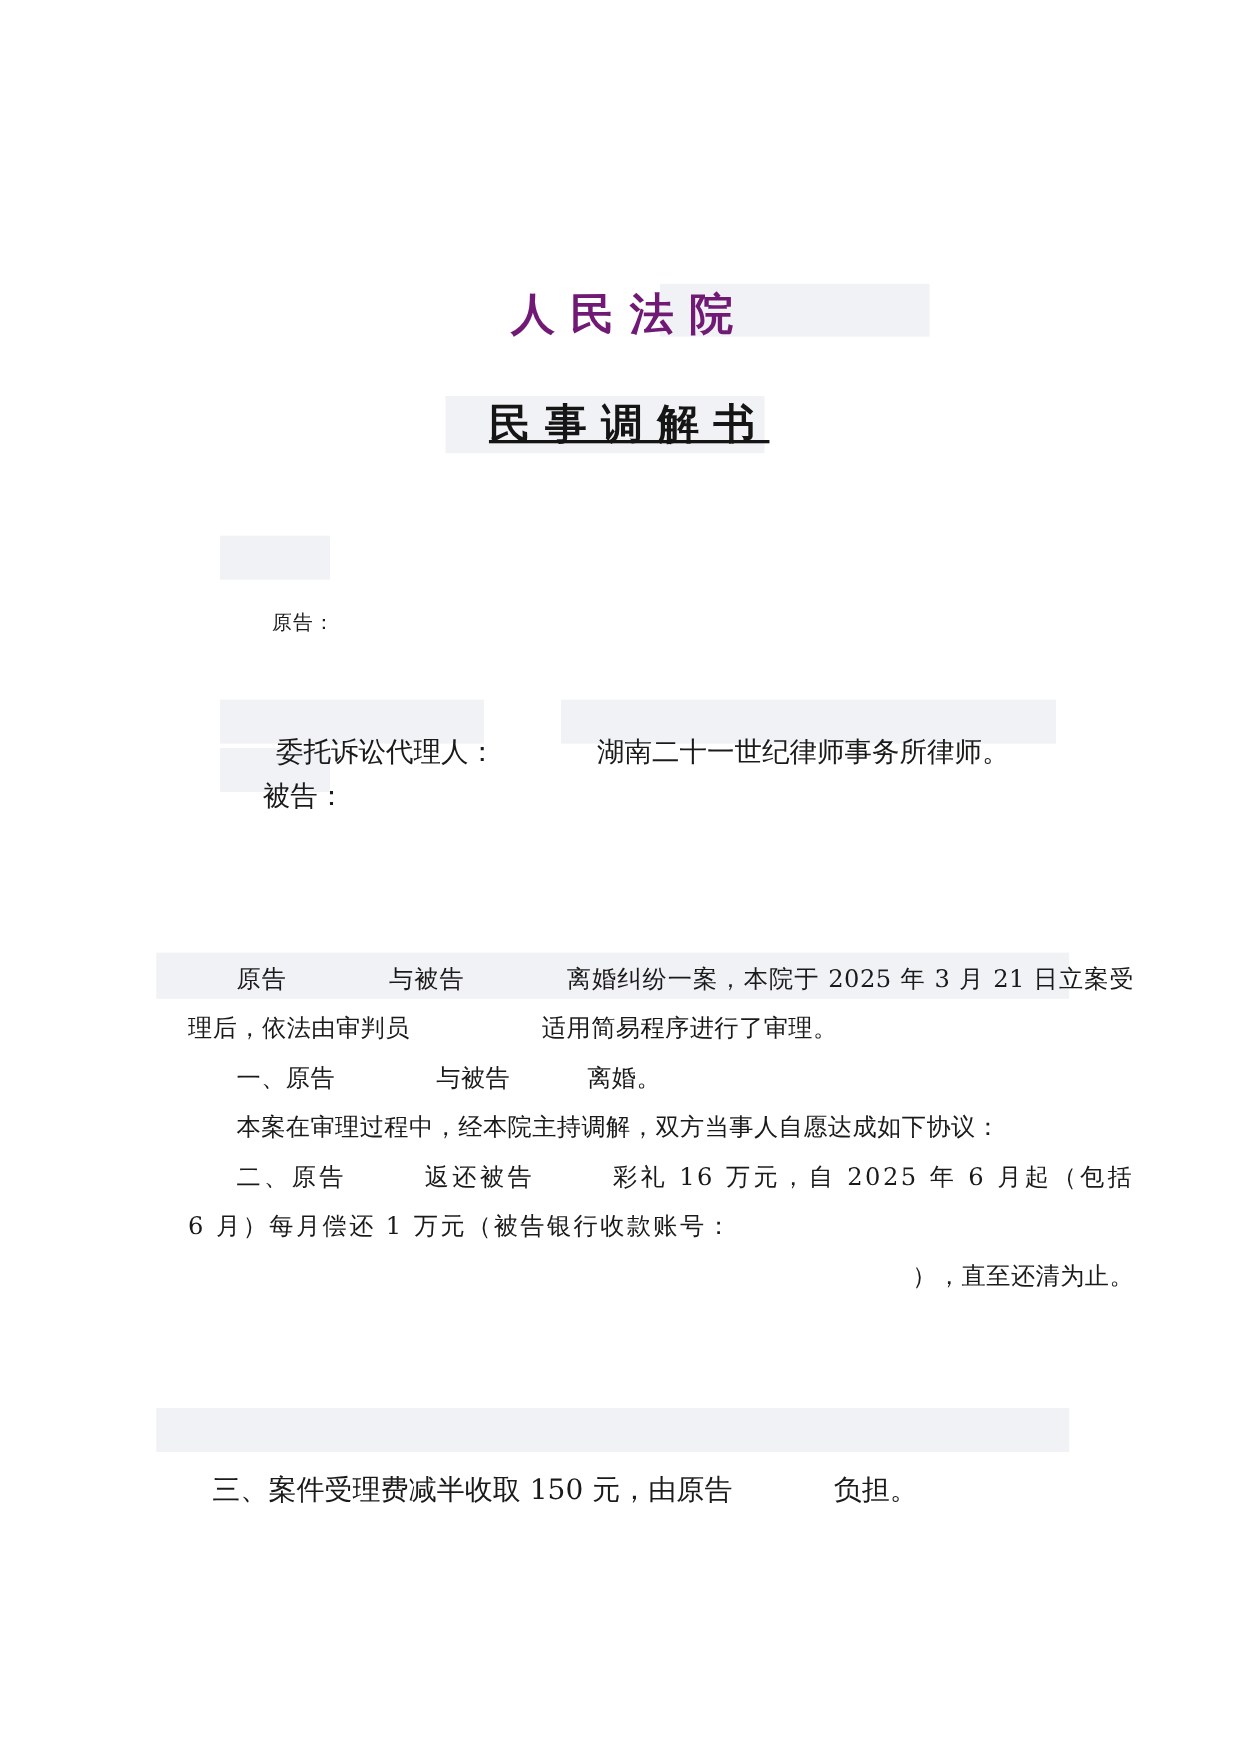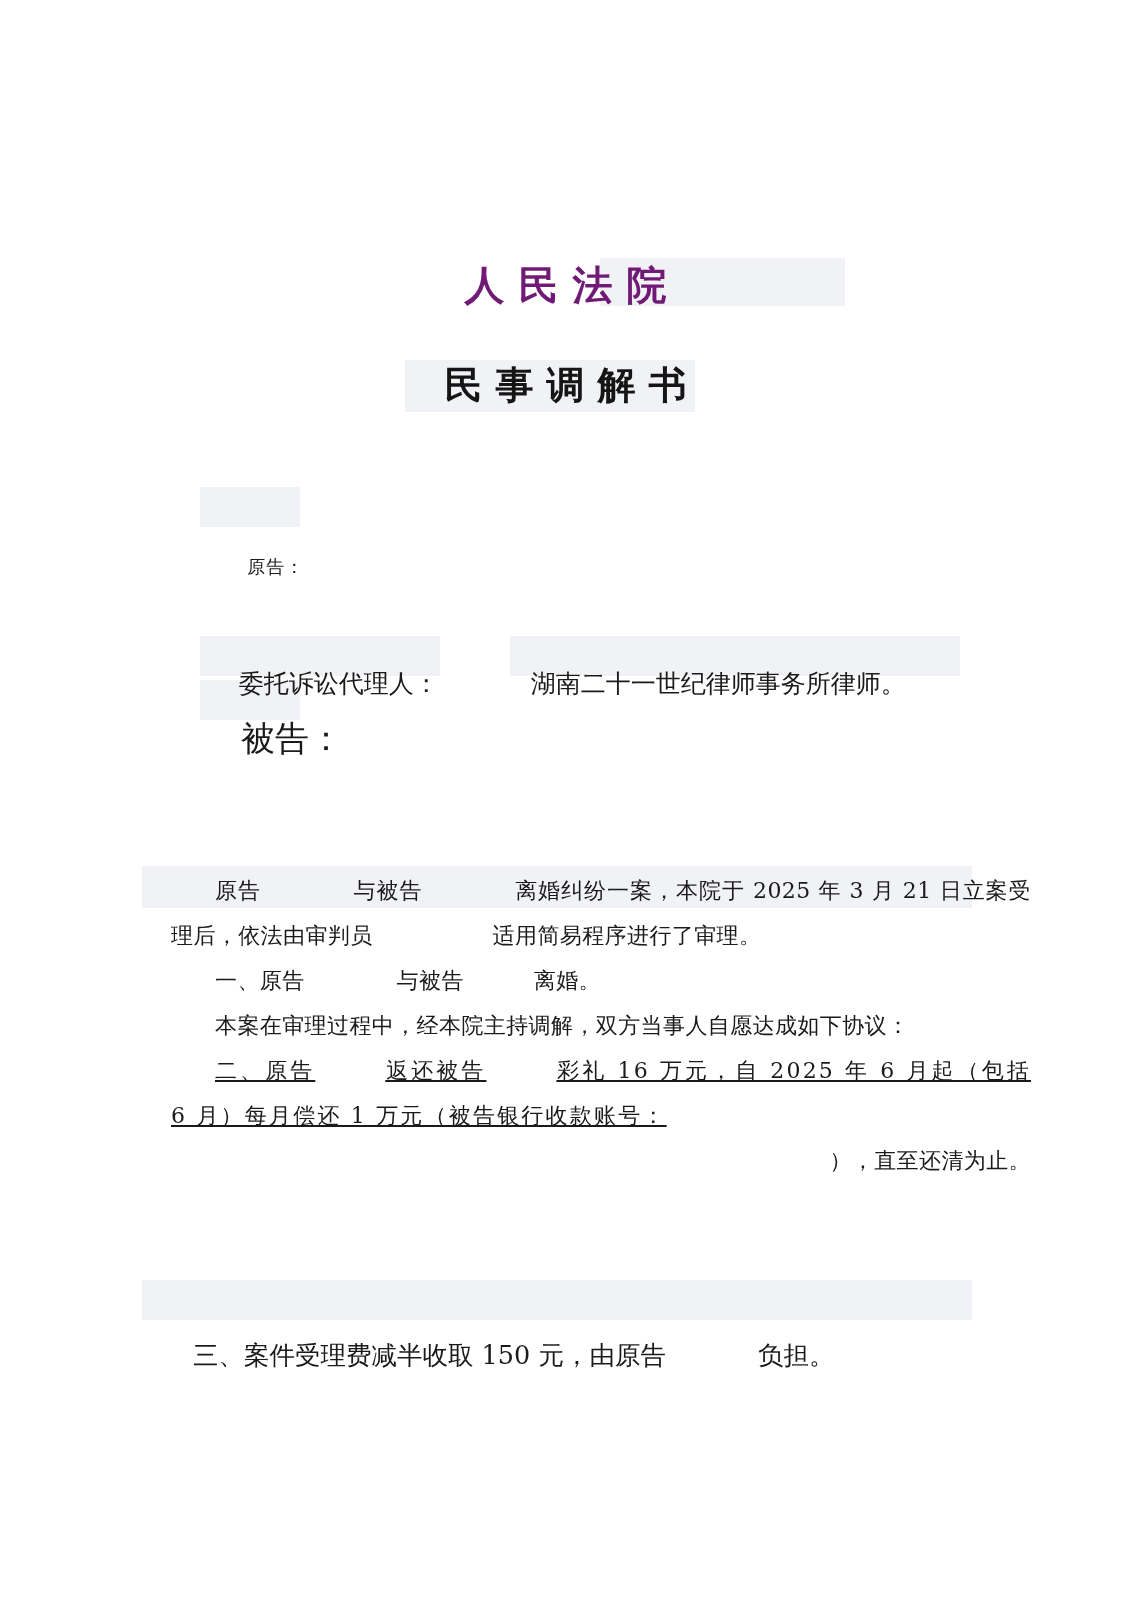--- a/index.html
+++ b/index.html
@@ -40,20 +40,21 @@
     position: absolute;
     top: 360px;
     left: 0;
     width: 100%;
     text-align: center;
     font-size: 38px;
     font-weight: bold;
     letter-spacing: 13px;
     text-indent: 13px;
     color: #151515;
+    text-decoration: underline;
   }
 
   
   .parties {
     position: absolute;
     top: 486px;
     left: 207px;
     width: 790px;
     font-size: 18px;
     line-height: 54px;
@@ -62,36 +63,35 @@
   .party-row {
     display: block;
     white-space: pre;
   }
   .party-row .label { }
   .party-row .value { }
 
   .agent-row {
     position: absolute;
     top: 638px;
-    left: 207px;
+    left: 219px;
     width: 800px;
     font-size: 25px;
     white-space: pre;
   }
   .agent-row .agent-value {
     display: inline-block;
     margin-left: 92px;
   }
   .defendant-row {
     position: absolute;
     top: 678px;
     left: 207px;
-    font-size: 34px;
+    font-size: 25px;
     white-space: pre;
-    font-family: Liberation Serif, serif;
   }
 
   
   .body-text {
     position: absolute;
     top: 868px;
     left: 142px;
     width: 860px;
     font-size: 22px;
     line-height: 45px;
@@ -106,21 +106,20 @@
   }
   .blank {
     display: inline-block;
     min-width: 92px;
   }
   .blank.sm { min-width: 70px; }
   .blank.lg { min-width: 120px; }
 
   .para-spread {
     letter-spacing: 2.2px;
-    text-decoration: underline;
   }
 
   .acct-line {
     text-align: right;
     text-indent: 0;
   }
 
   .last-item {
     position: absolute;
     top: 1333px;

